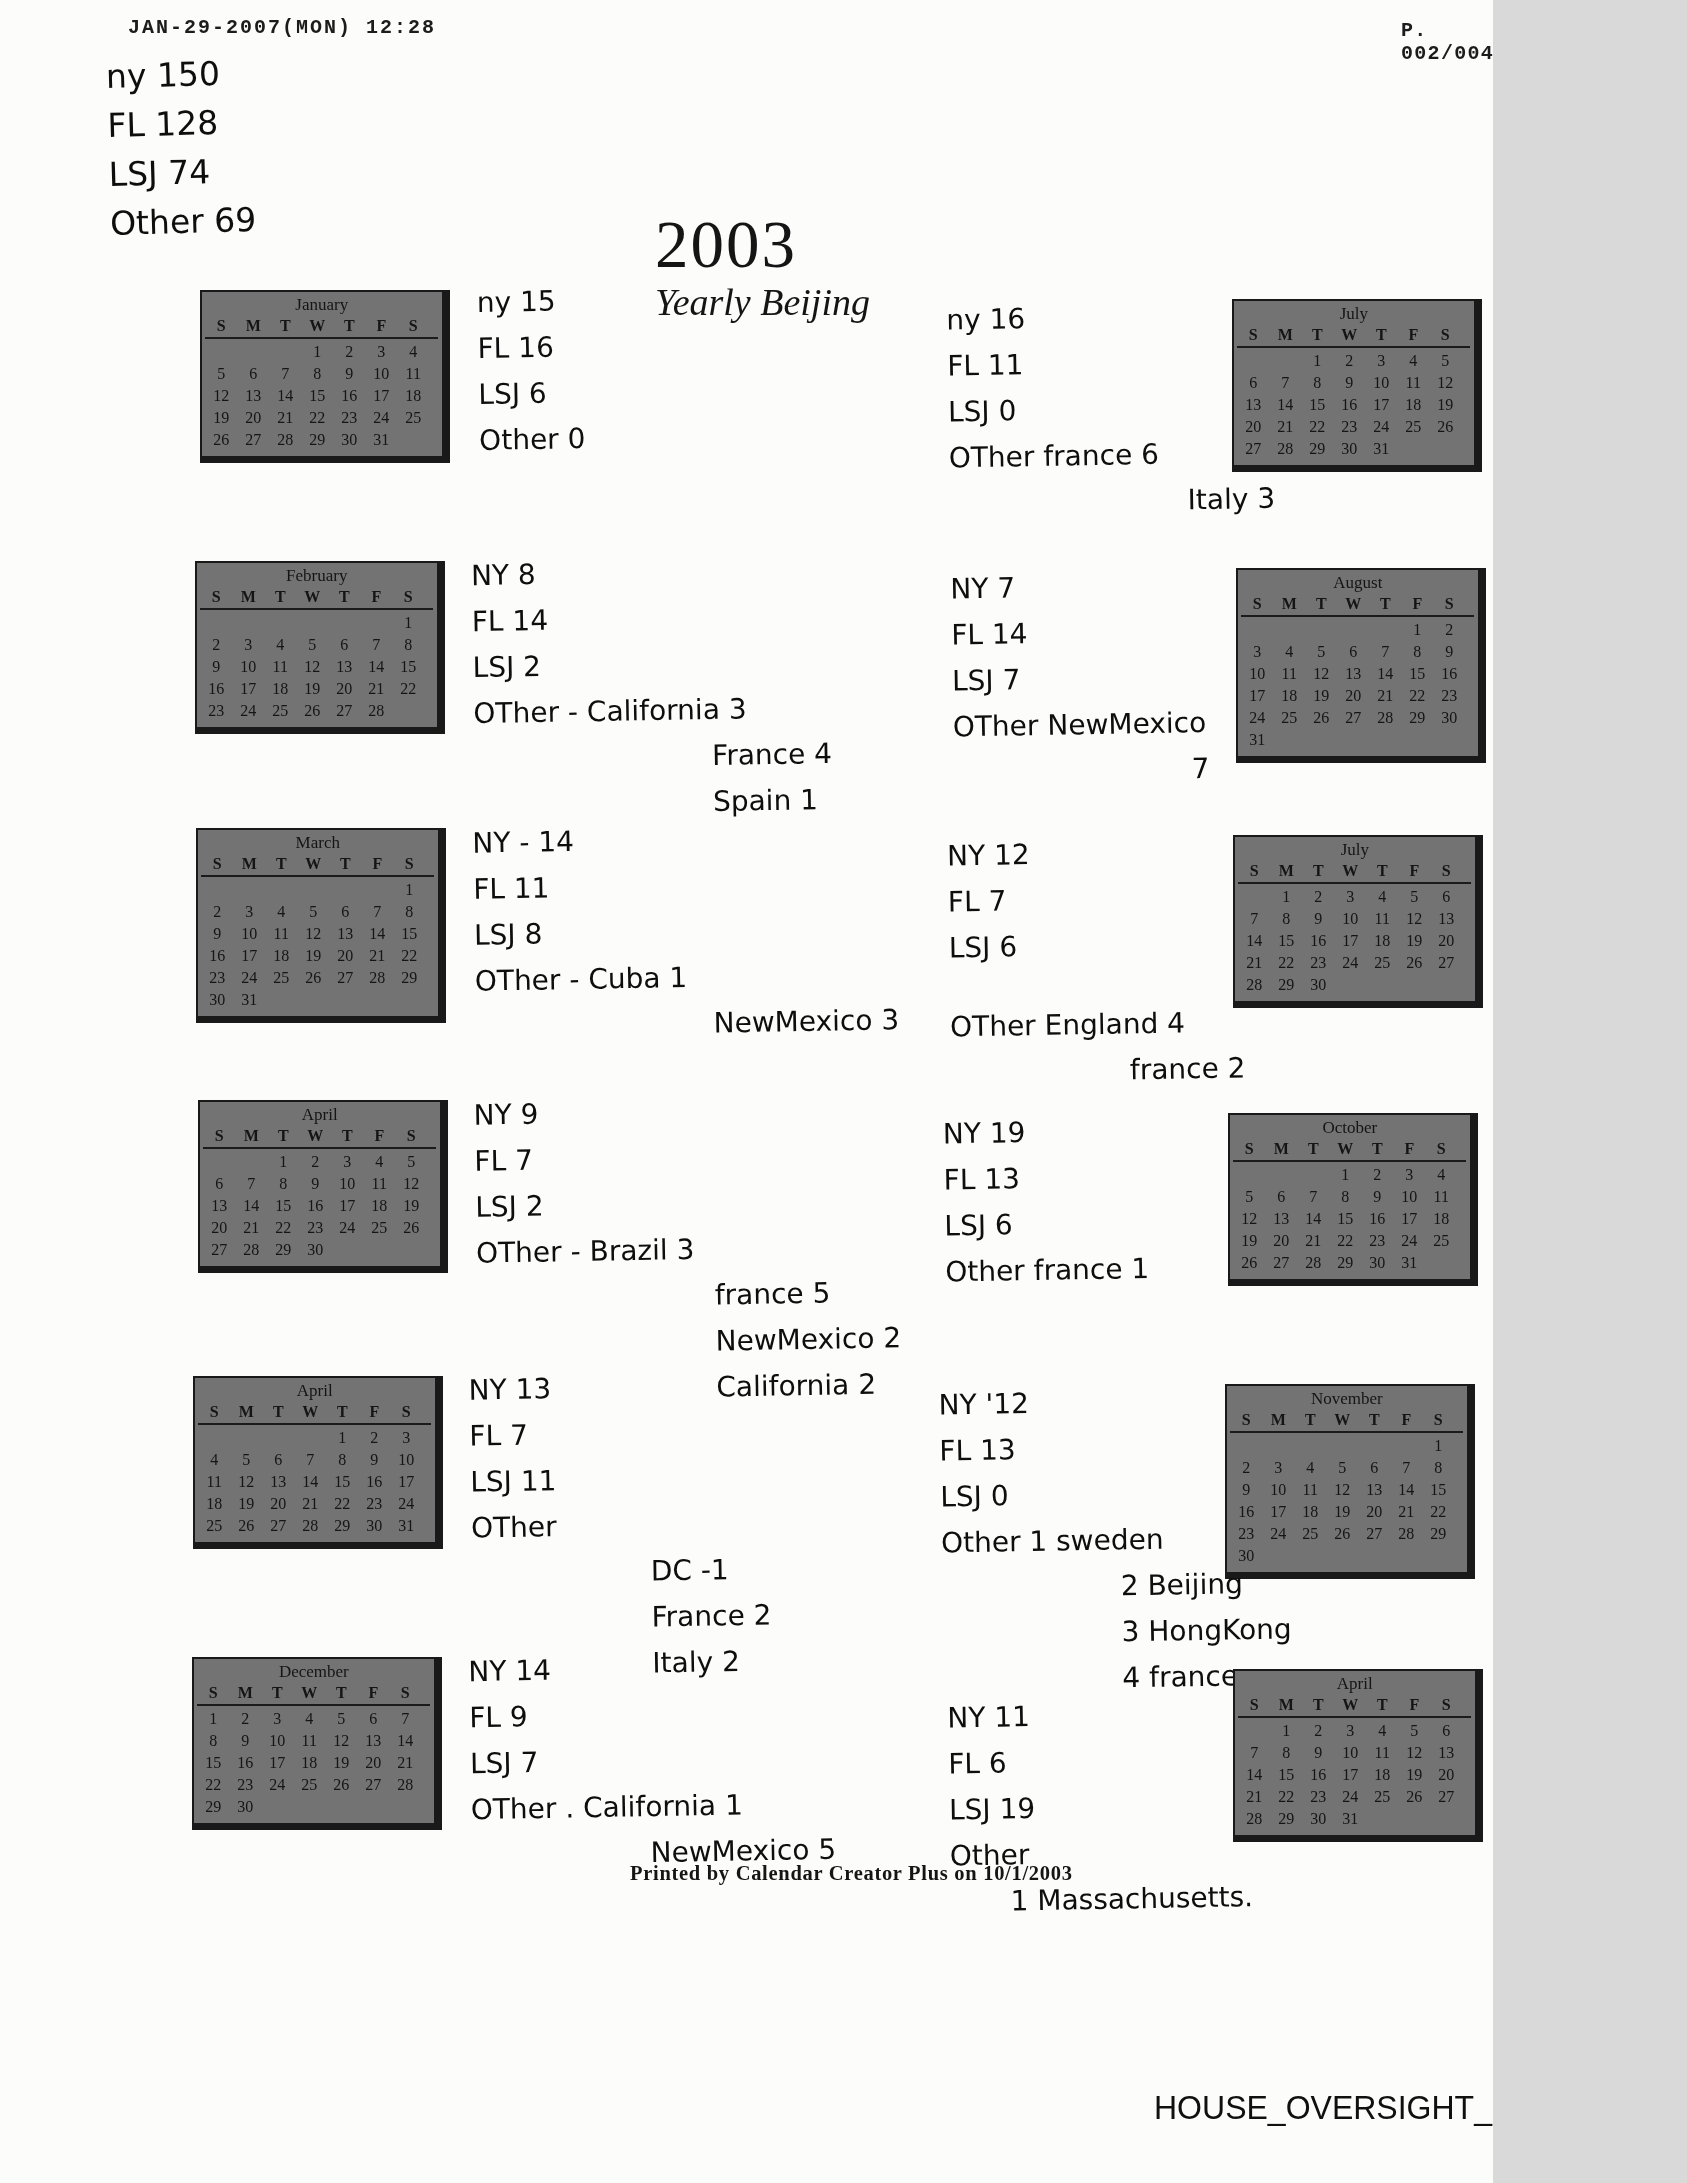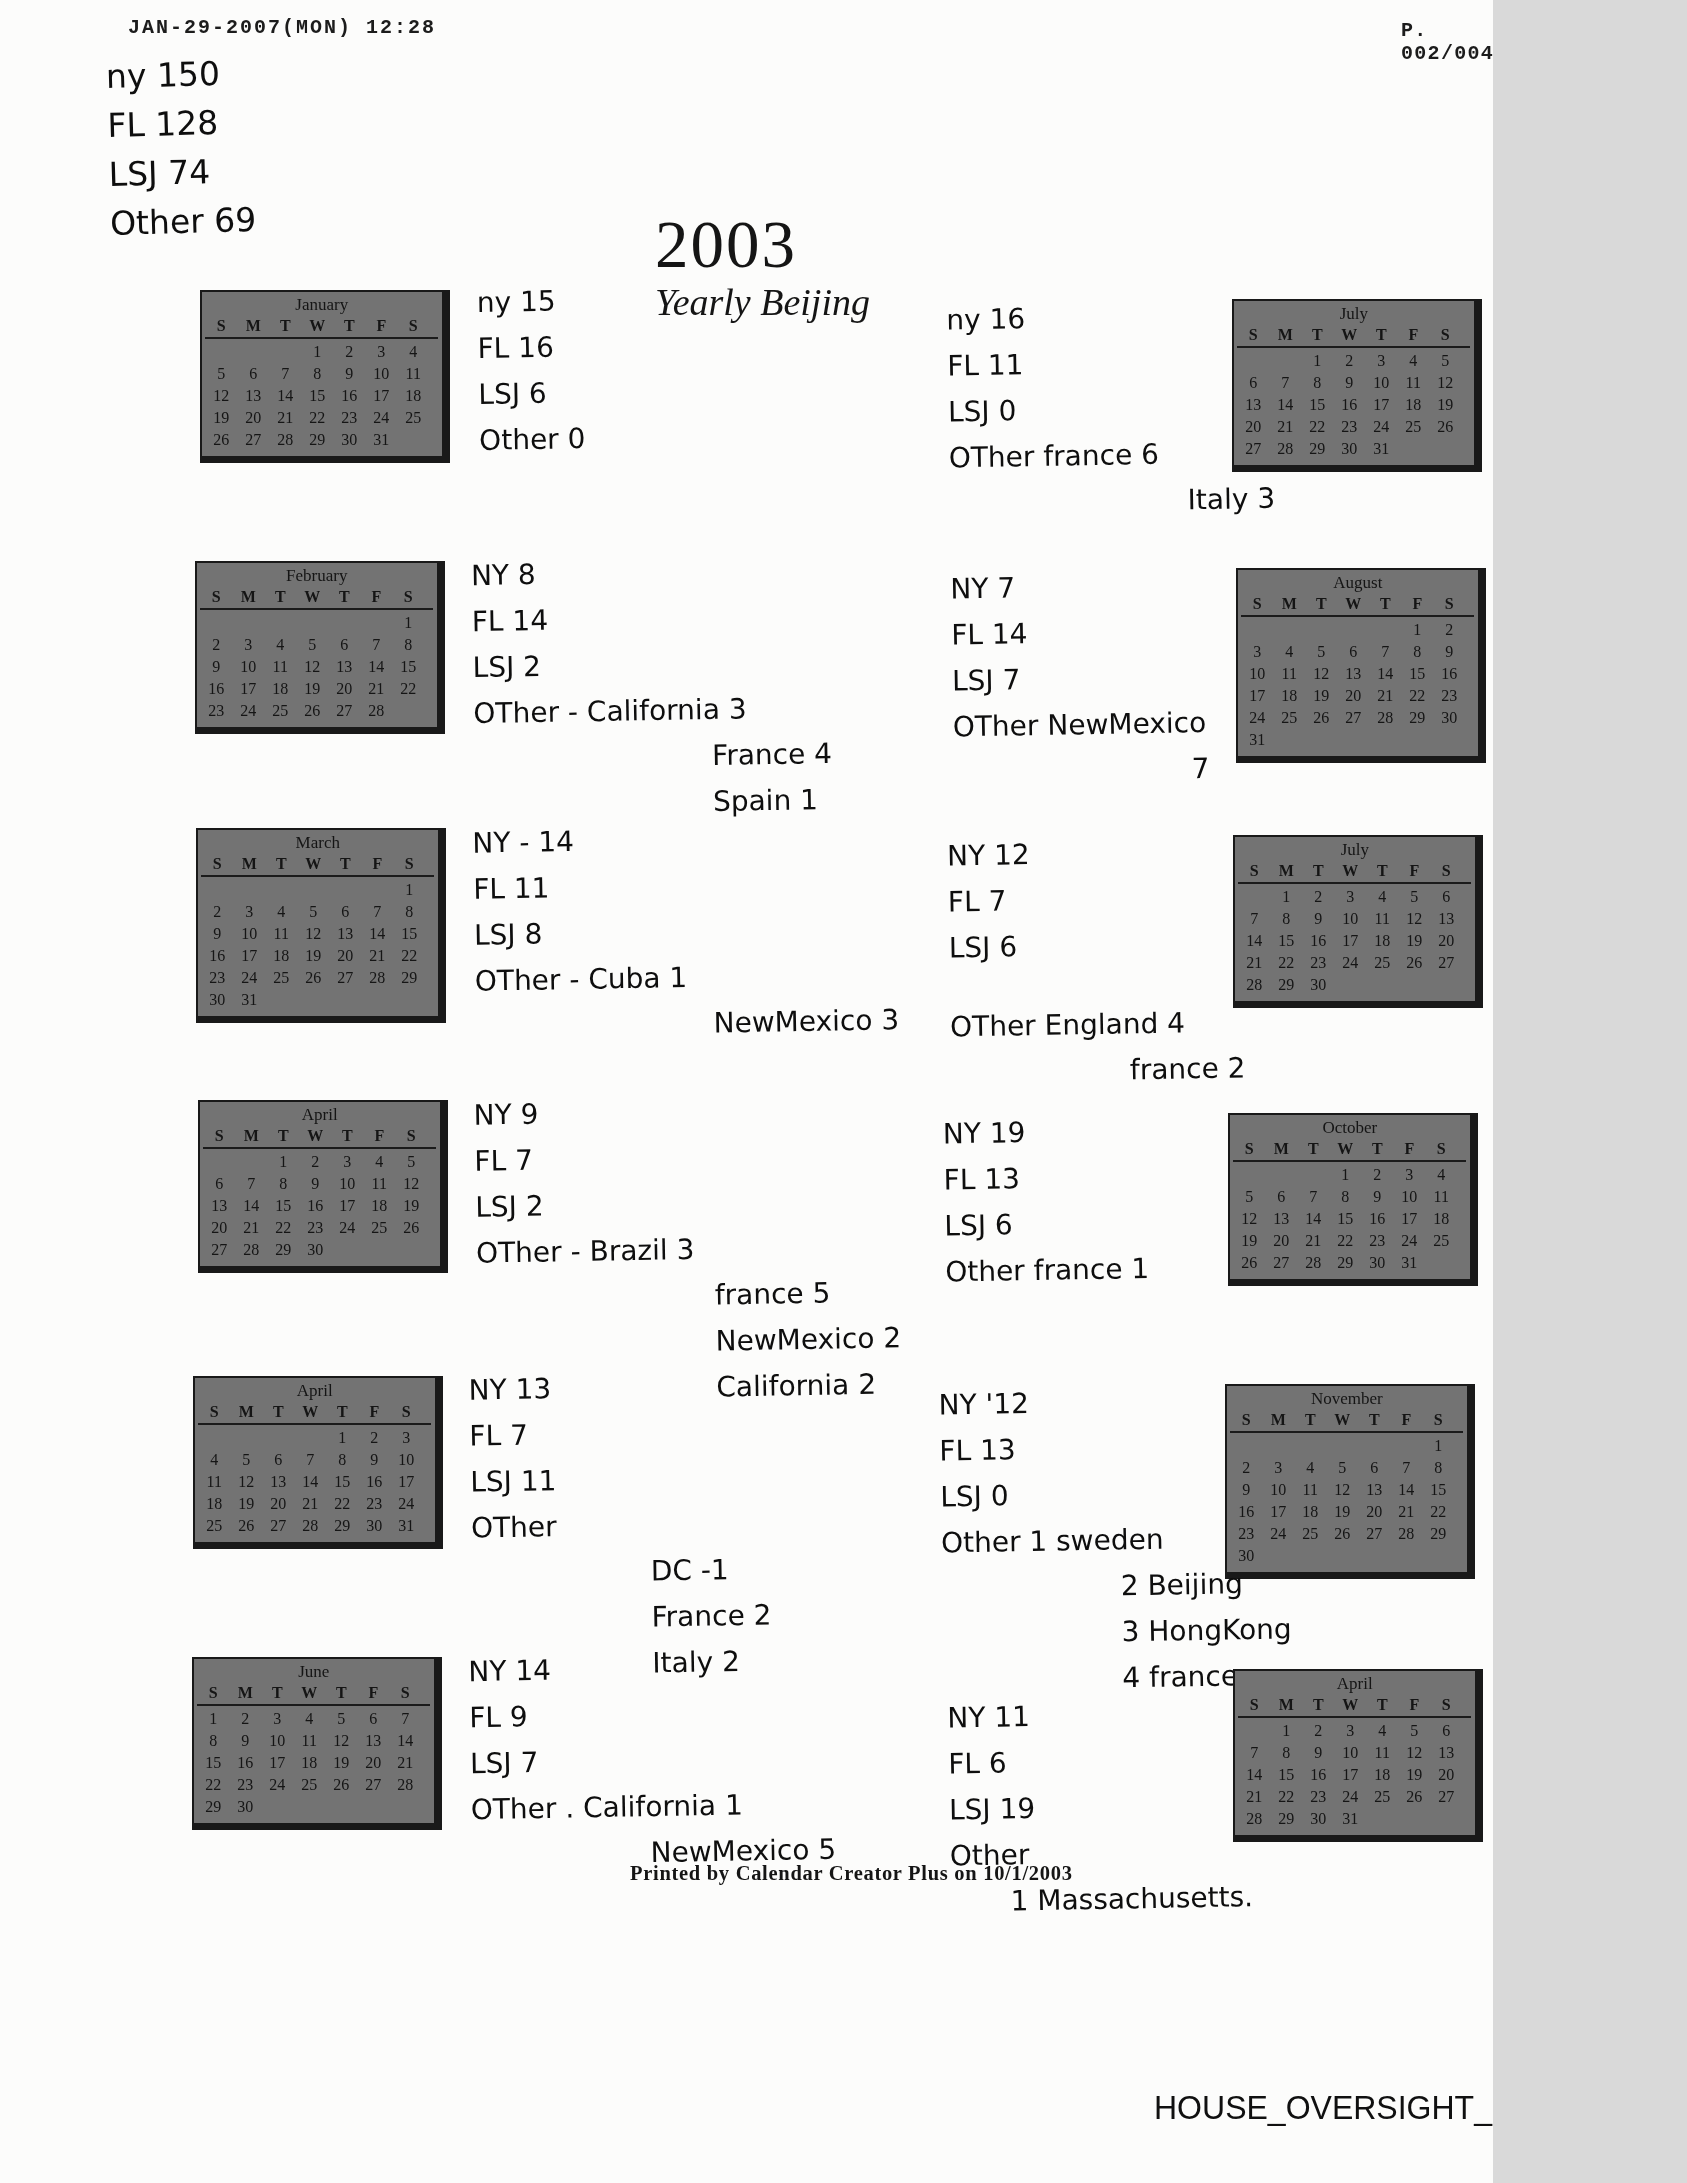--- a/index.html
+++ b/index.html
@@ -373,21 +373,21 @@
           <span class="cal-cell">28</span>
           <span class="cal-cell">29</span>
           <span class="cal-cell">30</span>
           <span class="cal-cell">31</span>
         </div>
       </div>
       <div class="notes hand"><div class="note-line">NY 13</div><div class="note-line">FL 7</div><div class="note-line">LSJ 11</div><div class="note-line">OTher</div><div class="note-line" style="margin-left: 179px;">DC -1</div><div class="note-line" style="margin-left: 179px;">France 2</div><div class="note-line" style="margin-left: 179px;">Italy 2</div></div>
     </div>
   <div class="month-slot left" style="left:192px;top:1657px">
       <div class="cal-box">
-        <div class="cal-title">June</div>
+        <div class="cal-title">December</div>
         <div class="cal-row cal-head">
           <span class="cal-cell">S</span>
           <span class="cal-cell">M</span>
           <span class="cal-cell">T</span>
           <span class="cal-cell">W</span>
           <span class="cal-cell">T</span>
           <span class="cal-cell">F</span>
           <span class="cal-cell">S</span>
         </div>
         <div class="cal-row">

